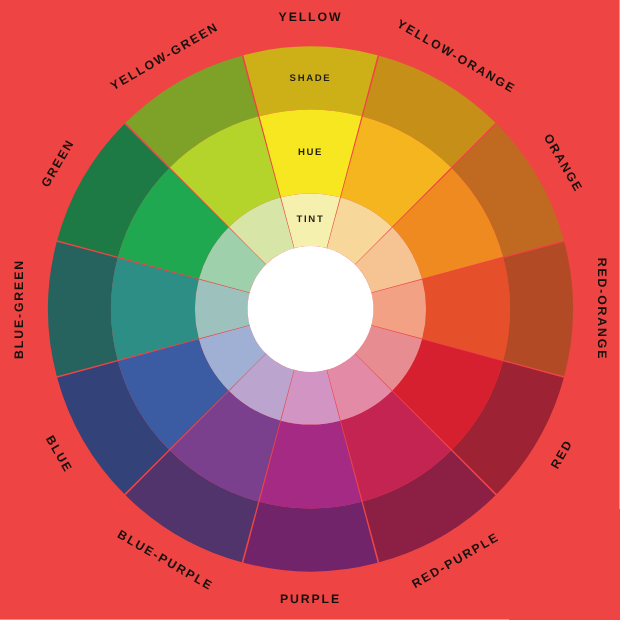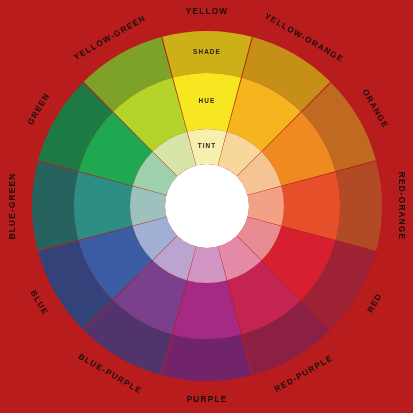--- a/index.html
+++ b/index.html
@@ -10,21 +10,21 @@
     width: 413px;
     height: 413px;
     background: #faf9f7;
     font-family: "Liberation Sans", sans-serif;
     overflow: hidden;
   }
   #wheel-root {
     position: relative;
     width: 413px;
     height: 413px;
-    background: #b91c1c;
+    background: #ef4444;
   }
   #wheel-svg {
     position: absolute;
     left: 0;
     top: 0;
     width: 413px;
     height: 413px;
     display: block;
   }
   .sector-path {

